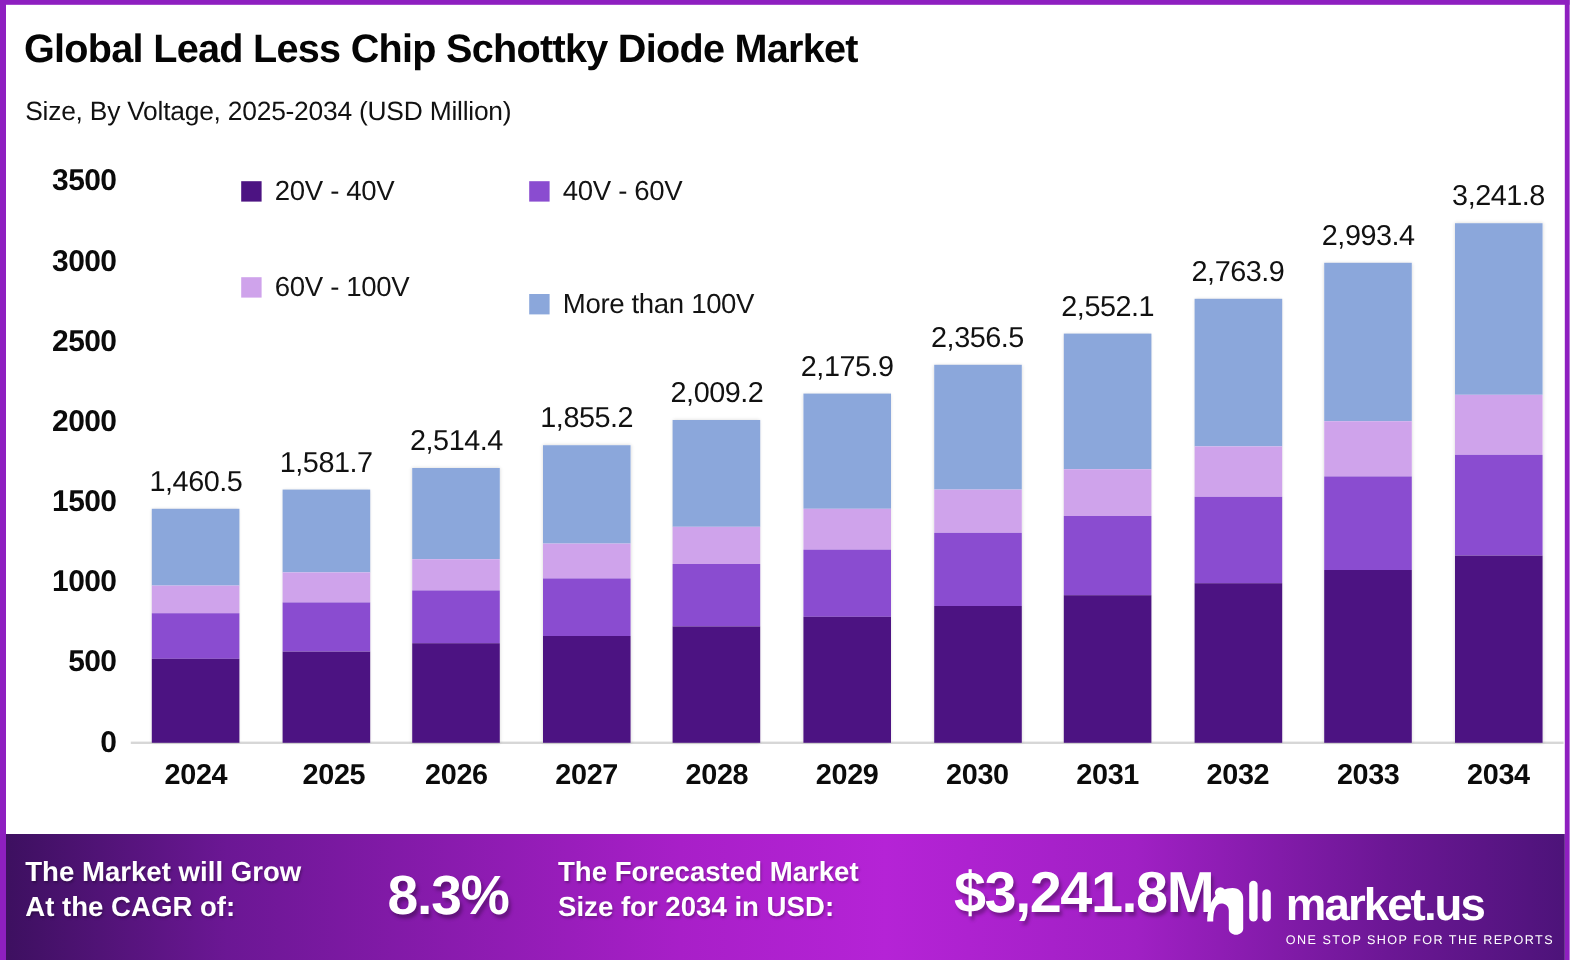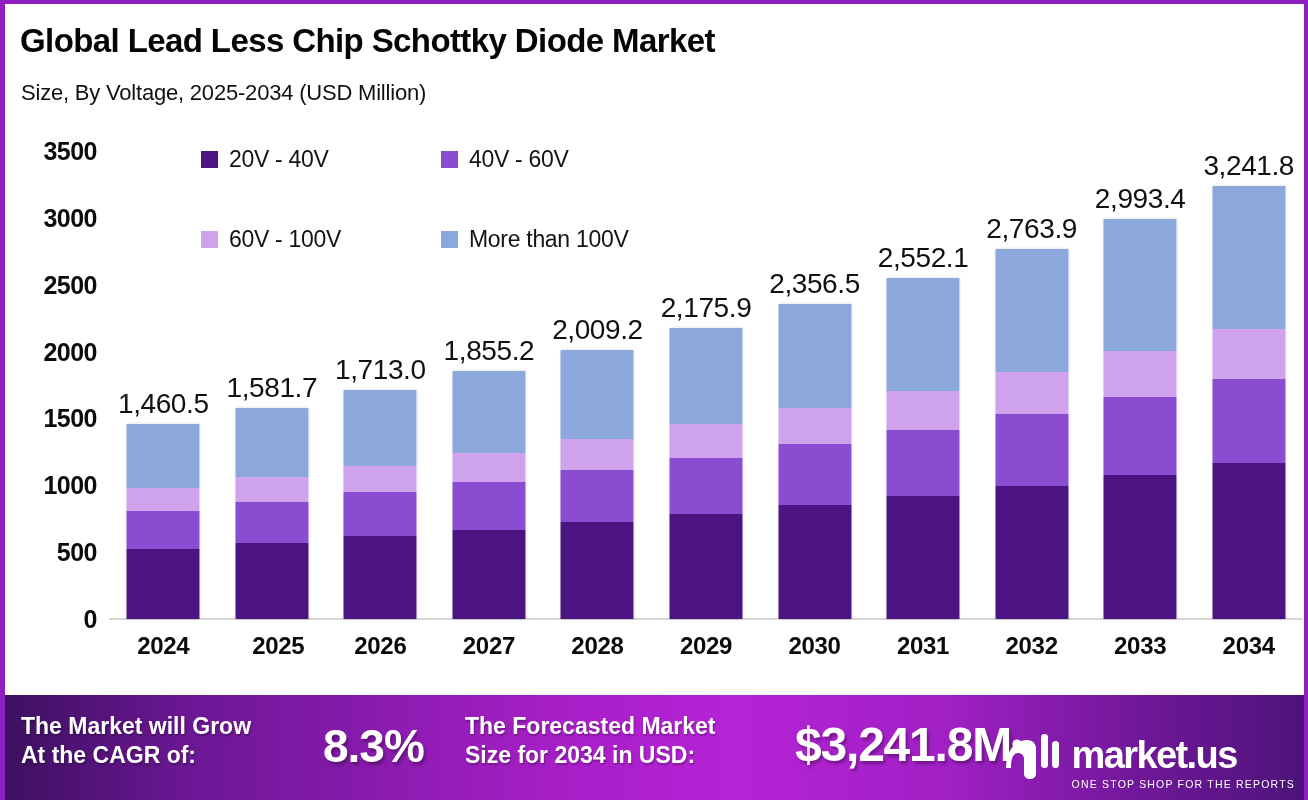--- a/index.html
+++ b/index.html
@@ -60,21 +60,21 @@
     display:flex; flex-direction:column;
   }
   .seg { width:100%; }
   .s0 { background:#4C1382; }
   .s1 { background:#8A4CD0; }
   .s2 { background:#CFA3EB; }
   .s3 { background:#8BA7DB; }
 
   .bar-label {
     position:absolute; left:50%; transform:translateX(-50%);
-    font-size:28px; font-weight:400; color:#111;
+    font-size:24px; font-weight:400; color:#111;
     white-space:nowrap; letter-spacing:-0.4px;
   }
 
   .xtick {
     position:absolute; top:628px;
     text-align:center; font-size:24px; font-weight:800; color:#0b0b0b;
     letter-spacing:-0.3px;
   }
 
   
@@ -239,30 +239,30 @@
           <span class="leg-tx">20V - 40V</span>
         </div>
         <div class="leg-item" style="left: 240px; top: 0px;">
           <span class="leg-sw" style="background: rgb(138, 76, 208);"></span>
           <span class="leg-tx">40V - 60V</span>
         </div>
         <div class="leg-item" style="left: 0px; top: 80px;">
           <span class="leg-sw" style="background: rgb(207, 163, 235);"></span>
           <span class="leg-tx">60V - 100V</span>
         </div>
-        <div class="leg-item" style="left: 240px; top: 80px; justify-content: flex-end;">
+        <div class="leg-item" style="left: 240px; top: 94px; justify-content: flex-end;">
           <span class="leg-sw" style="background: rgb(139, 167, 219);"></span>
           <span class="leg-tx">More than 100V</span>
         </div>
       </div>
   <div class="bar-label" style="left: 158.273px; top: 383.71px;">1,460.5</div>
       <div class="xtick" style="left: 104px; width: 108.545px;">2024</div>
       <div class="bar-label" style="left: 266.818px; top: 367.504px;">1,581.7</div>
       <div class="xtick" style="left: 219px; width: 108.545px;">2025</div>
-      <div class="bar-label" style="left: 375.364px; top: 349.947px;">1,713.0</div>
+      <div class="bar-label" style="left: 375.364px; top: 349.947px;">2,514.4</div>
       <div class="xtick" style="left: 321.091px; width: 108.545px;">2026</div>
       <div class="bar-label" style="left: 483.909px; top: 330.933px;">1,855.2</div>
       <div class="xtick" style="left: 429.636px; width: 108.545px;">2027</div>
       <div class="bar-label" style="left: 592.455px; top: 310.341px;">2,009.2</div>
       <div class="xtick" style="left: 538.182px; width: 108.545px;">2028</div>
       <div class="bar-label" style="left: 701px; top: 288.051px;">2,175.9</div>
       <div class="xtick" style="left: 646.727px; width: 108.545px;">2029</div>
       <div class="bar-label" style="left: 809.545px; top: 263.902px;">2,356.5</div>
       <div class="xtick" style="left: 755.273px; width: 108.545px;">2030</div>
       <div class="bar-label" style="left: 918.091px; top: 237.748px;">2,552.1</div>

